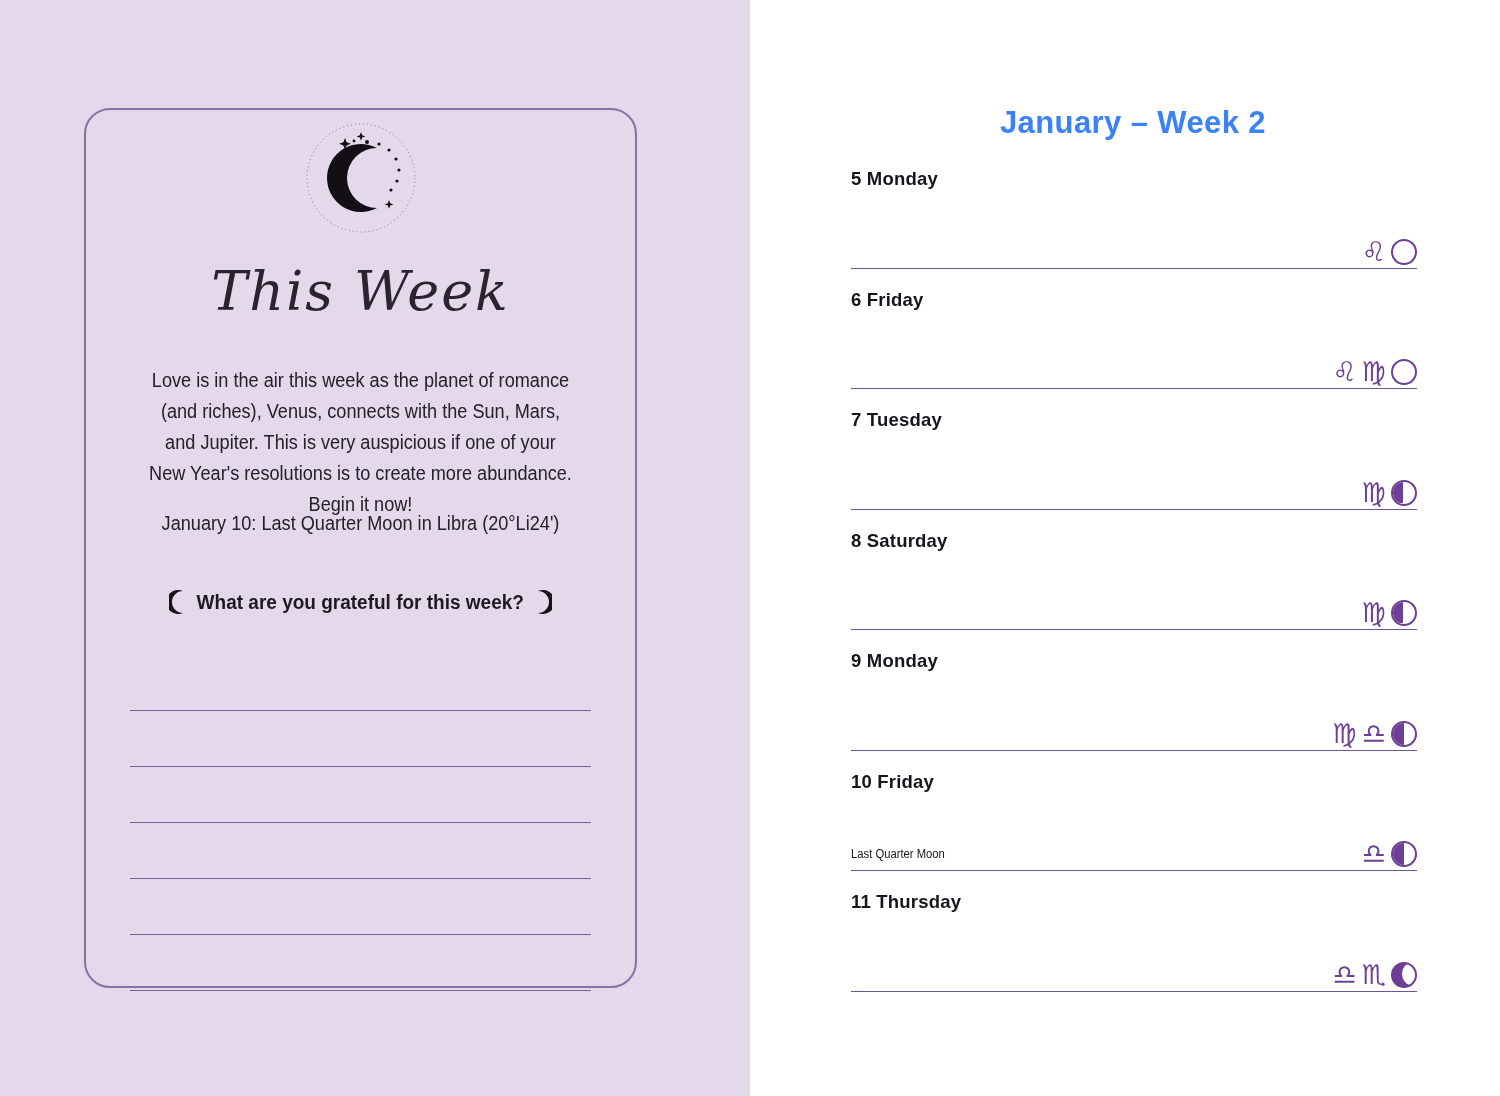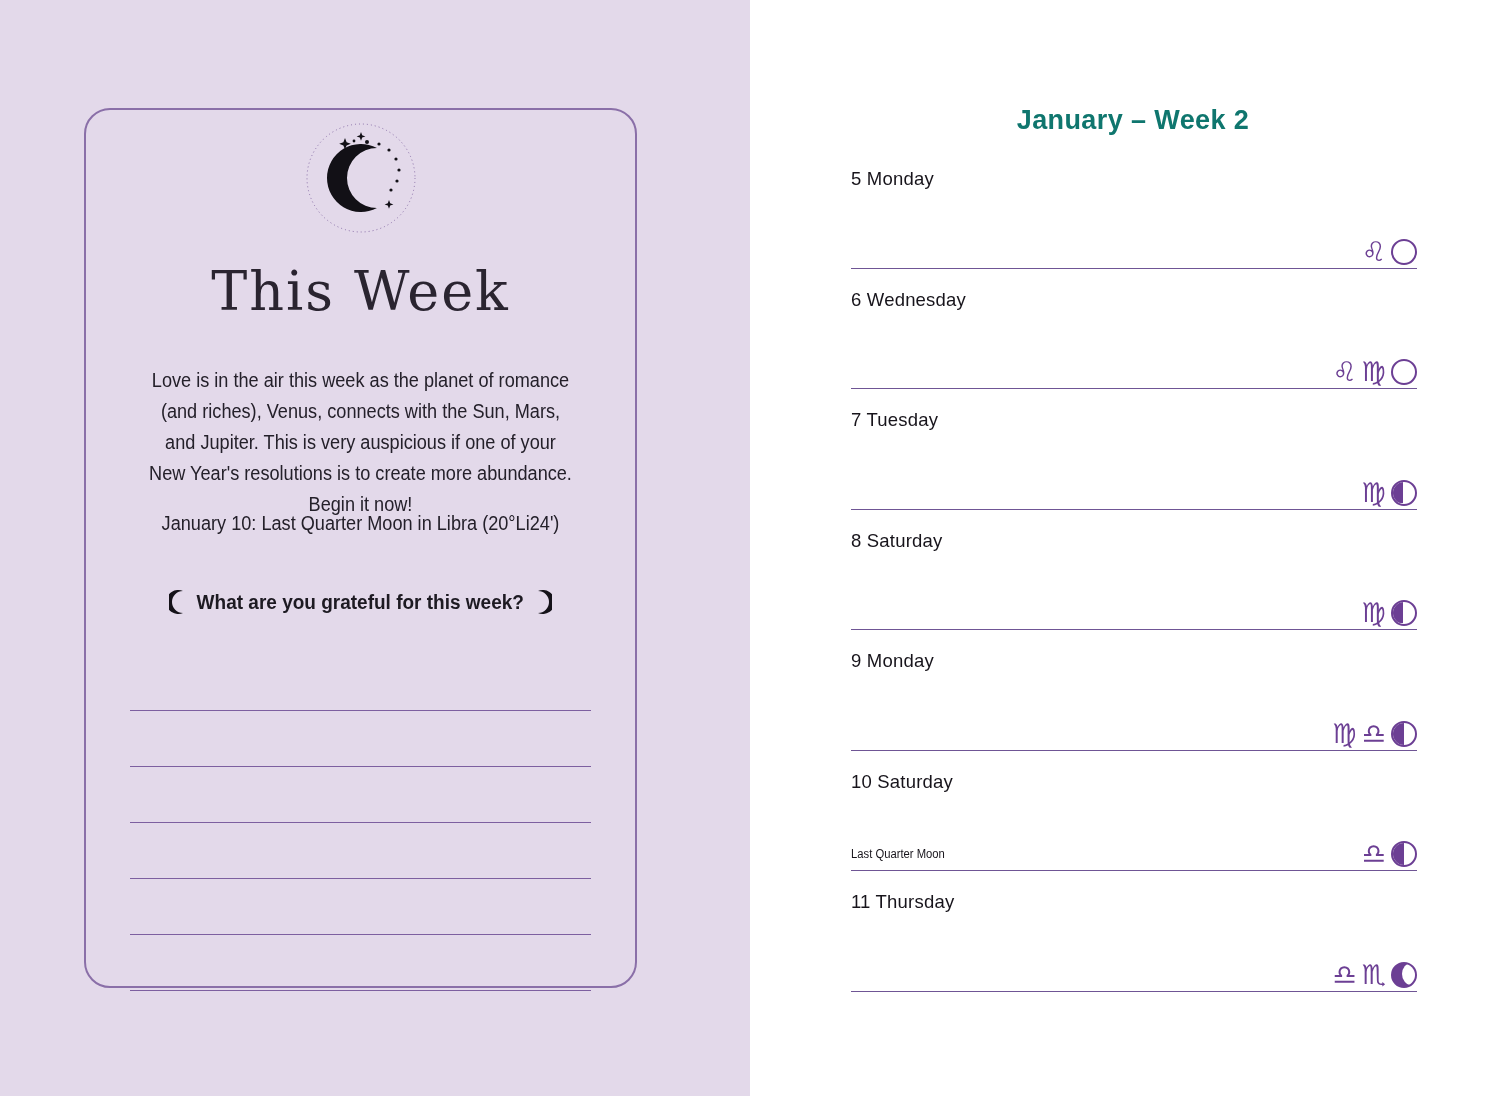--- a/index.html
+++ b/index.html
@@ -45,20 +45,21 @@
     width: 112px;
     height: 112px;
   }
   .this-week-title {
     position: absolute;
     left: 0;
     right: 0;
     top: 150px;
     text-align: center;
     font-family: "DejaVu Serif", serif;
+    font-style: italic;
     font-size: 54px;
     color: #2a2430;
     letter-spacing: 2px;
   }
   .blurb {
     position: absolute;
     left: 46px;
     right: 46px;
     top: 255px;
     text-align: center;
@@ -118,39 +119,39 @@
     background: #ffffff;
     position: relative;
     box-sizing: border-box;
   }
   .week-heading {
     position: absolute;
     left: 0;
     right: 0;
     top: 105px;
     text-align: center;
-    font-size: 27px;
+    font-size: 31px;
     font-weight: bold;
-    color: #0f766e;
+    color: #3b82f6;
     letter-spacing: 0.4px;
     padding-left: 16px;
   }
   .days {
     position: absolute;
     left: 101px;
     width: 566px;
     top: 160px;
   }
   .day {
     height: 120.5px;
     position: relative;
   }
   .day-label {
     font-size: 18.5px;
-    font-weight: normal;
+    font-weight: bold;
     color: #17141b;
     padding-top: 8px;
     letter-spacing: 0.2px;
   }
   .day-event {
     position: absolute;
     left: 0;
     bottom: 22px;
     font-size: 12.5px;
     color: #17141b;
@@ -293,21 +294,21 @@
         <div class="day-label">5 Monday</div>
         <div class="day-event"></div>
         <div class="day-glyphs">
           <span class="zglyph">♌</span>
           <span class="phase full"></span>
         </div>
         <div class="day-rule"></div>
       </div>
 
       <div class="day">
-        <div class="day-label">6 Wednesday</div>
+        <div class="day-label">6 Friday</div>
         <div class="day-event"></div>
         <div class="day-glyphs">
           <span class="zglyph">♌</span>
           <span class="zglyph">♍</span>
           <span class="phase full"></span>
         </div>
         <div class="day-rule"></div>
       </div>
 
       <div class="day">
@@ -335,21 +336,21 @@
         <div class="day-event"></div>
         <div class="day-glyphs">
           <span class="zglyph">♍</span>
           <span class="zglyph">♎</span>
           <span class="phase last-quarter"></span>
         </div>
         <div class="day-rule"></div>
       </div>
 
       <div class="day">
-        <div class="day-label">10 Saturday</div>
+        <div class="day-label">10 Friday</div>
         <div class="day-event">Last Quarter Moon</div>
         <div class="day-glyphs">
           <span class="zglyph">♎</span>
           <span class="phase last-quarter"></span>
         </div>
         <div class="day-rule"></div>
       </div>
 
       <div class="day">
         <div class="day-label">11 Thursday</div>

